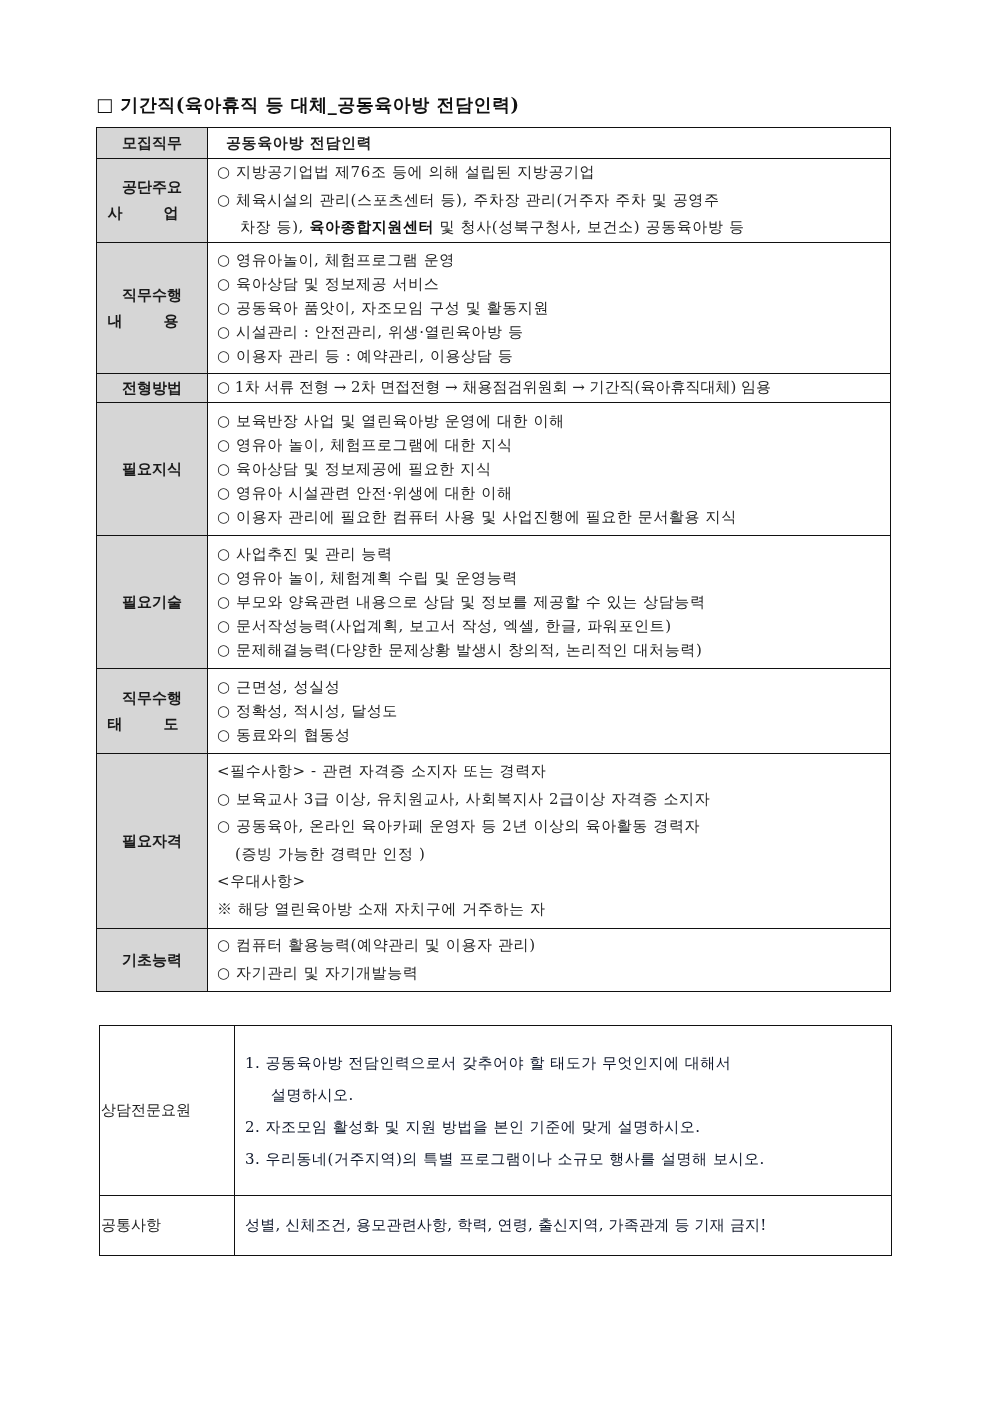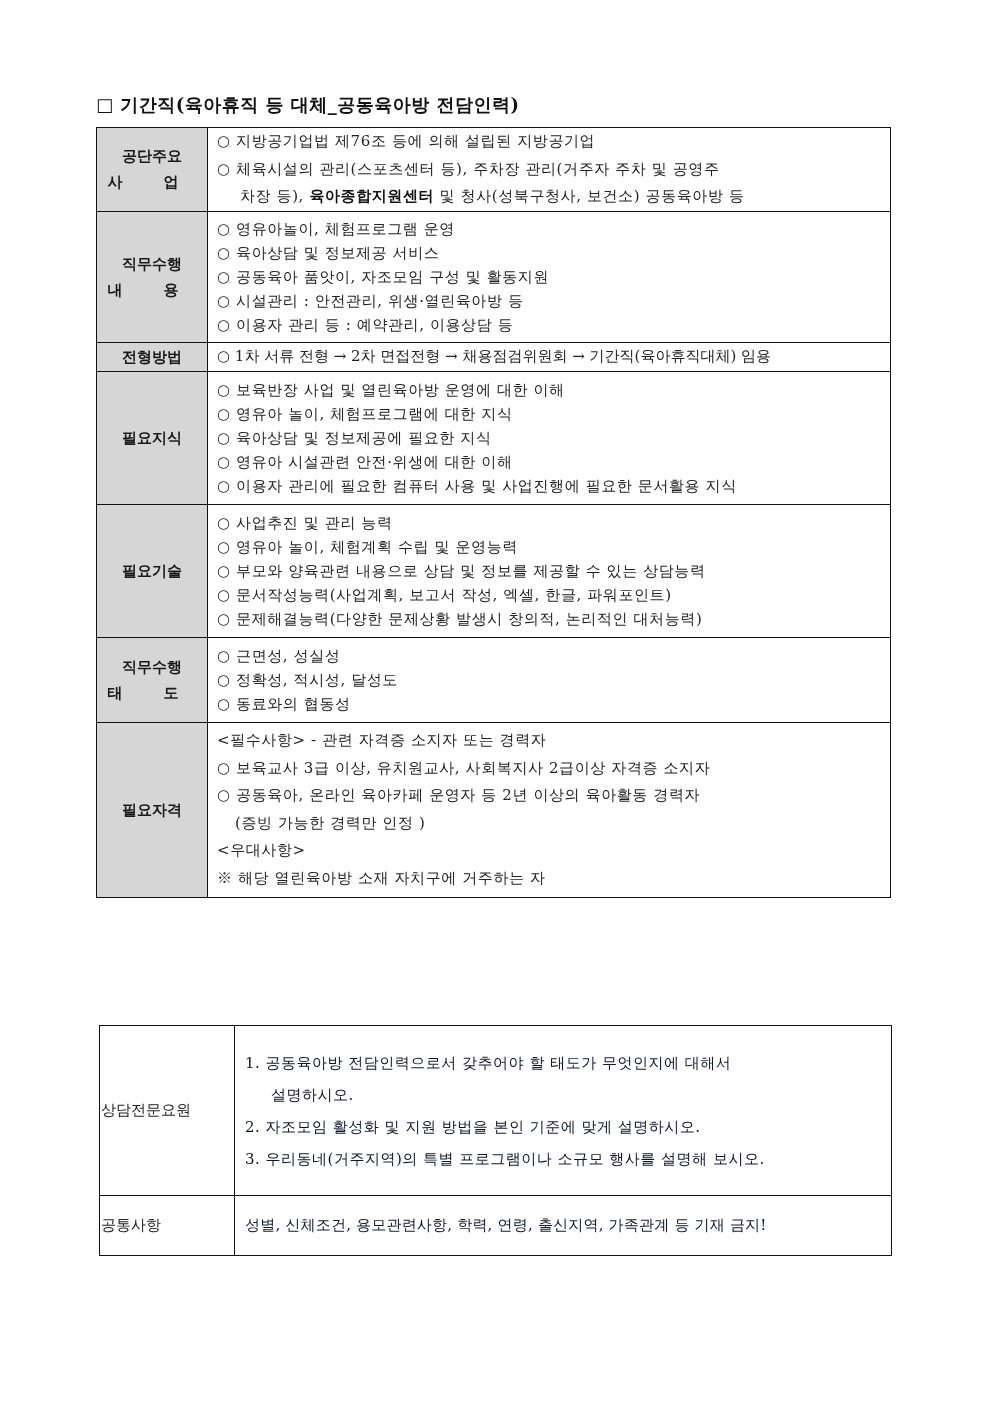--- a/index.html
+++ b/index.html
@@ -47,20 +47,26 @@
   .q-indent { padding-left: 26px; }
   td.red-cell { color: #e03030; }
 </style>
 </head>
 <body>
 
 <div class="page-title">□ 기간직(육아휴직 등 대체_공동육아방 전담인력)</div>
 
 <table id="main-table">
   <tbody>
+      <tr style="height:31px;">
+    <td class="label">모집직무</td>
+    <td class="content bold" style="padding-left:18px;">
+      <span class="line">공동육아방 전담인력</span>
+    </td>
+  </tr>
 
   <tr style="height:83px;">
     <td class="label">
       <span class="line">공단주요</span>
       <span class="line spaced">사 업</span>
     </td>
     <td class="content lh27">
       <span class="line">○ 지방공기업법 제76조 등에 의해 설립된 지방공기업</span>
       <span class="line">○ 체육시설의 관리(스포츠센터 등), 주차장 관리(거주자 주차 및 공영주</span>
       <span class="line" style="padding-left:23px;"><span>차장 등),</span> <span class="bold">육아종합지원센터</span> <span>및 청사(성북구청사, 보건소) 공동육아방 등</span></span>
@@ -127,20 +133,27 @@
     <td class="content lh27">
       <span class="line">&lt;필수사항&gt; - 관련 자격증 소지자 또는 경력자</span>
       <span class="line">○ 보육교사 3급 이상, 유치원교사, 사회복지사 2급이상 자격증 소지자</span>
       <span class="line">○ 공동육아, 온라인 육아카페 운영자 등 2년 이상의 육아활동 경력자</span>
       <span class="line" style="padding-left:18px;">(증빙 가능한 경력만 인정 )</span>
       <span class="line">&lt;우대사항&gt;</span>
       <span class="line">※ 해당 열린육아방 소재 자치구에 거주하는 자</span>
     </td>
   </tr>
 
+  <tr style="height:63px;">
+    <td class="label">기초능력</td>
+    <td class="content lh27">
+      <span class="line">○ 컴퓨터 활용능력(예약관리 및 이용자 관리)</span>
+      <span class="line">○ 자기관리 및 자기개발능력</span>
+    </td>
+  </tr>
 </tbody>
   </table>
 
 <table id="mission-table">
   <tbody>
   <tr style="height:170px;">
     <td class="m-label">상담전문요원</td>
     <td class="m-content">
       <span class="q-line">1. 공동육아방 전담인력으로서 갖추어야 할 태도가 무엇인지에 대해서</span>
       <span class="q-line q-indent">설명하시오.</span>

